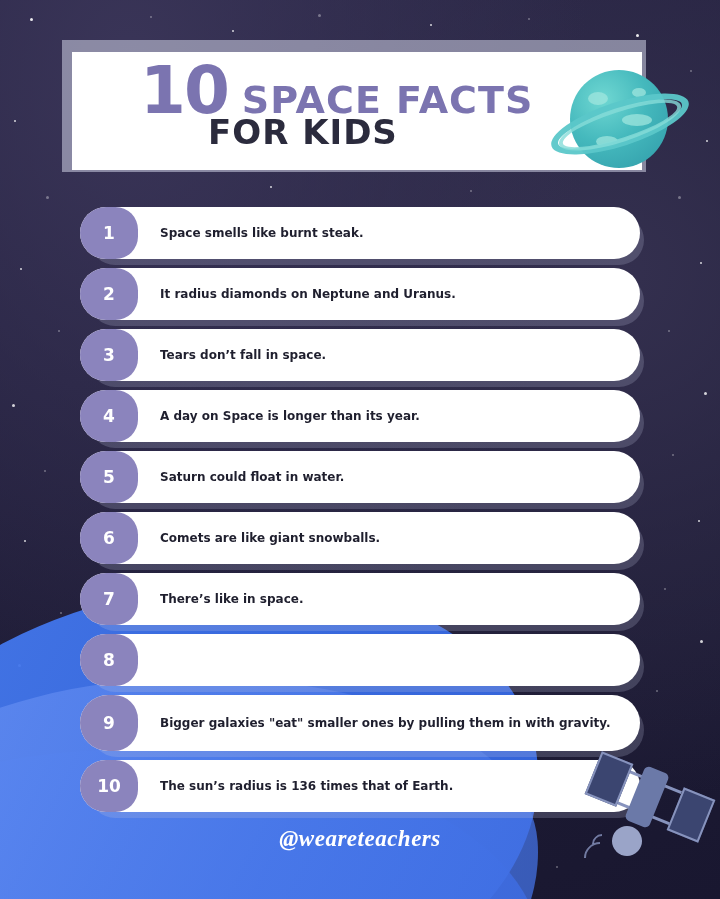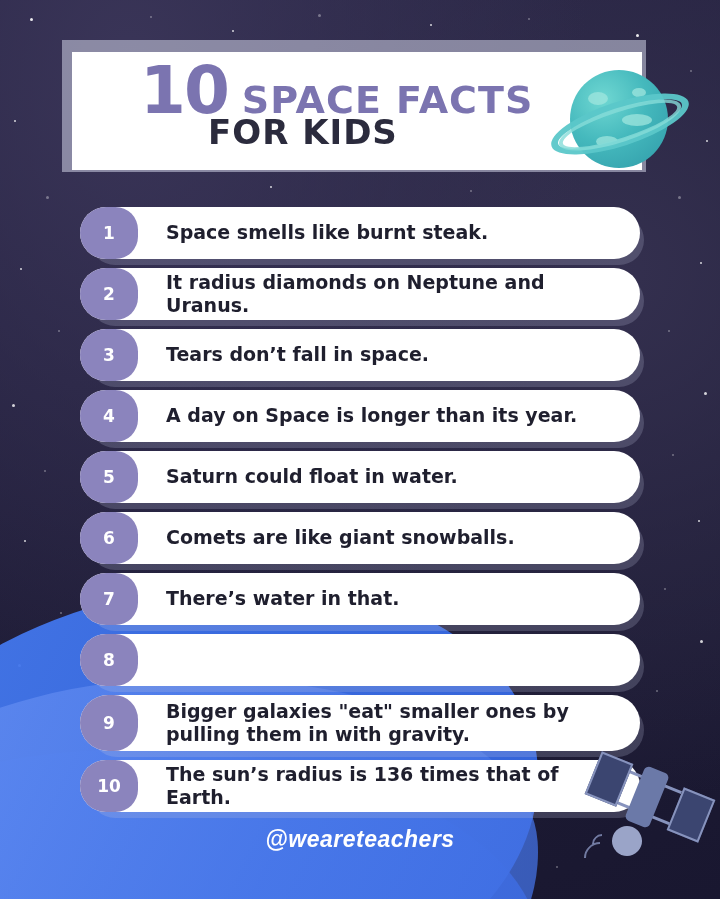--- a/index.html
+++ b/index.html
@@ -171,40 +171,40 @@
     color: #ffffff;
     display: flex;
     align-items: center;
     justify-content: center;
     font-size: 17px;
     font-weight: 700;
     font-family: "DejaVu Sans", sans-serif;
   }
   .fact-row.tall .fact-badge { height: 56px; }
   .fact-text {
-    padding-left: 28px;
+    padding-left: 22px;
     padding-right: 16px;
-    font-size: 19px;
+    font-size: 12px;
     font-weight: 700;
     color: #1f1f2e;
     line-height: 1.22;
     font-family: "DejaVu Sans", sans-serif;
   }
 
   
   .handle {
     position: absolute;
     left: 0; right: 0;
     top: 826px;
     text-align: center;
     color: #ffffff;
     font-size: 23px;
     font-style: italic;
     font-weight: 700;
-    font-family: Liberation Sans, sans-serif;
+    font-family: Liberation Serif, serif;
     letter-spacing: .5px;
   }
 
   
   .sat {
     position: absolute;
     left: 590px; top: 730px;
     width: 120px; height: 150px;
   }
   .sat-body {
@@ -359,21 +359,21 @@
       <div class="fact-pill">
         <div class="fact-badge">6</div>
         <div class="fact-text">Comets are like giant snowballs.</div>
       </div>
     </div>
 
     <div class="fact-row">
       <div class="fact-shadow"></div>
       <div class="fact-pill">
         <div class="fact-badge">7</div>
-        <div class="fact-text">There’s water in that.</div>
+        <div class="fact-text">There’s like in space.</div>
       </div>
     </div>
 
     <div class="fact-row">
       <div class="fact-shadow"></div>
       <div class="fact-pill">
         <div class="fact-badge">8</div>
       </div>
     </div>
 

